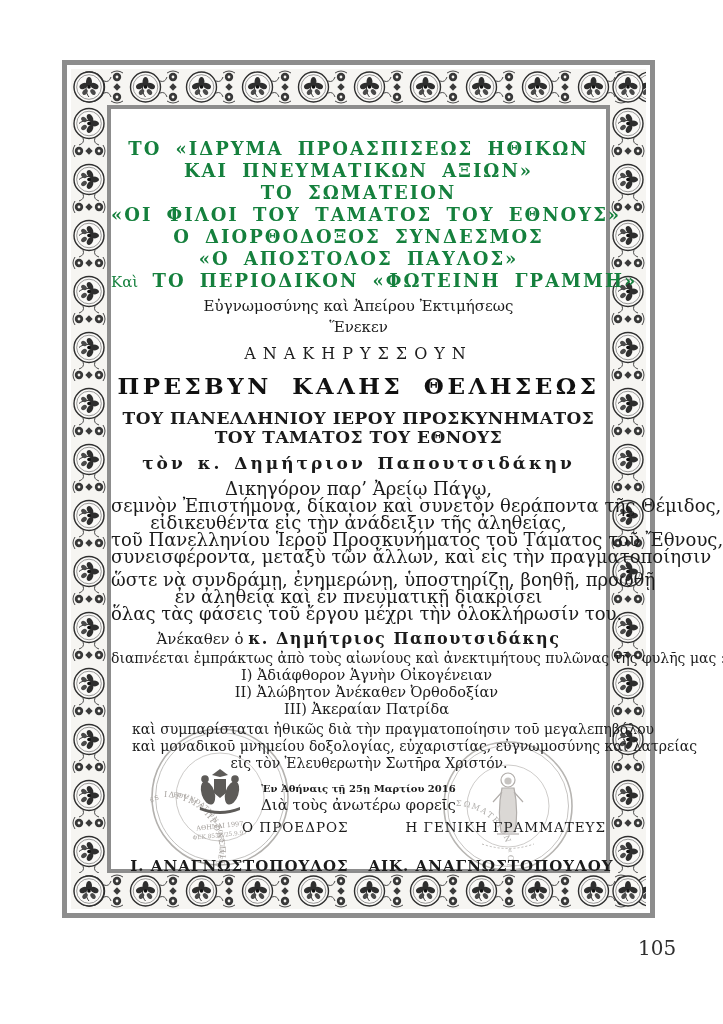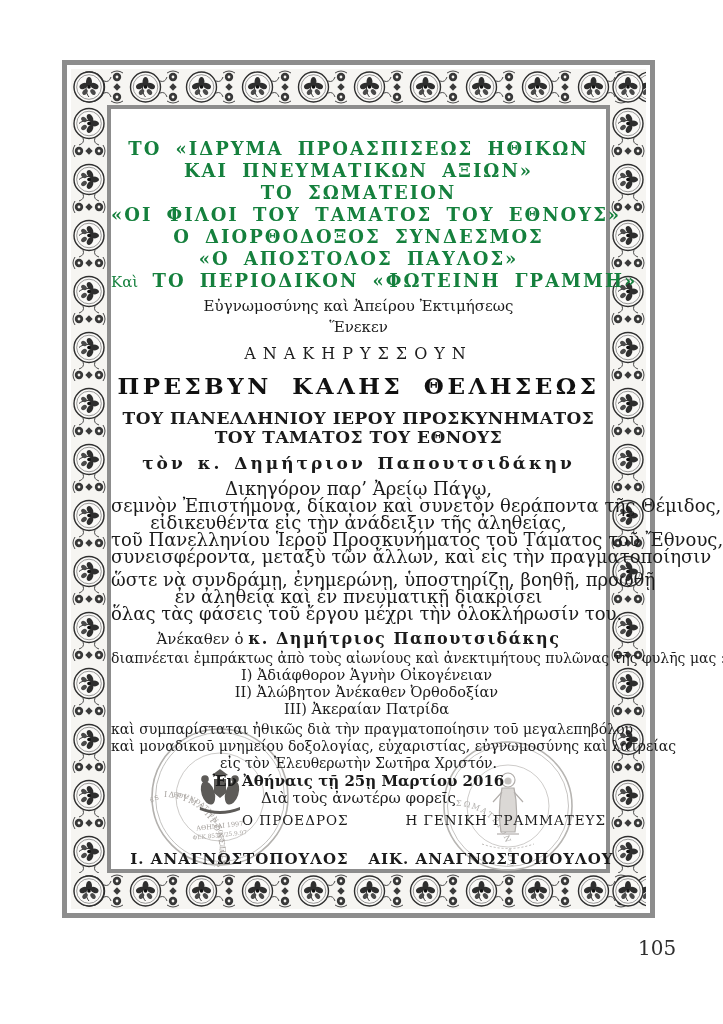--- a/index.html
+++ b/index.html
@@ -19,23 +19,23 @@
   .l-title1{font-weight:bold;font-size:23px;line-height:27px;letter-spacing:3.5px;word-spacing:9px;margin-top:8px;color:#111;}
   .l-title2{font-weight:bold;font-size:17px;line-height:19px;letter-spacing:.5px;margin-top:10px;}
   .l-title3{font-weight:bold;font-size:17px;line-height:19px;letter-spacing:.5px;}
   .l-honoree{font-weight:bold;font-size:17px;line-height:22px;letter-spacing:3px;word-spacing:3px;margin-top:5px;}
   .l-body{font-size:18px;line-height:17px;}
   .m6{margin-top:6px;}
   .l-since{font-size:15px;line-height:19px;margin-top:7px;}
   .l-since .nm{font-weight:bold;font-size:16px;letter-spacing:1.5px;}
   .l-intro{font-size:14px;line-height:17px;margin-top:1px;}
   .l-pylon{font-size:14.5px;line-height:17px;padding-left:16px;}
-  .l-support{font-size:14px;line-height:17px;}
+  .l-support{font-size:14px;line-height:17px;padding-left:21px;}
   .sup1{margin-top:3px;}
-  .l-date{font-size:15px;font-weight:bold;line-height:17px;margin-top:1px;}
+  .l-date{font-size:10px;font-weight:bold;line-height:17px;margin-top:8px;}
   .l-behalf{font-size:15px;line-height:17px;}
   .row{position:relative;height:16px;}
   .row-roles{margin-top:1px;}
   .row-sigs{margin-top:22px;height:18px;}
   .col{position:absolute;top:4px;width:48%;text-align:right;white-space:nowrap;}
   .col-l{left:0;}
   .col-r{left:52%;}
   .role{font-size:13.5px;letter-spacing:1px;}
   .sig{font-size:15px;font-weight:bold;letter-spacing:1px;}
   .pagenum{position:absolute;left:638px;top:936px;font-size:20px;color:#2e2e2e;z-index:3;}

